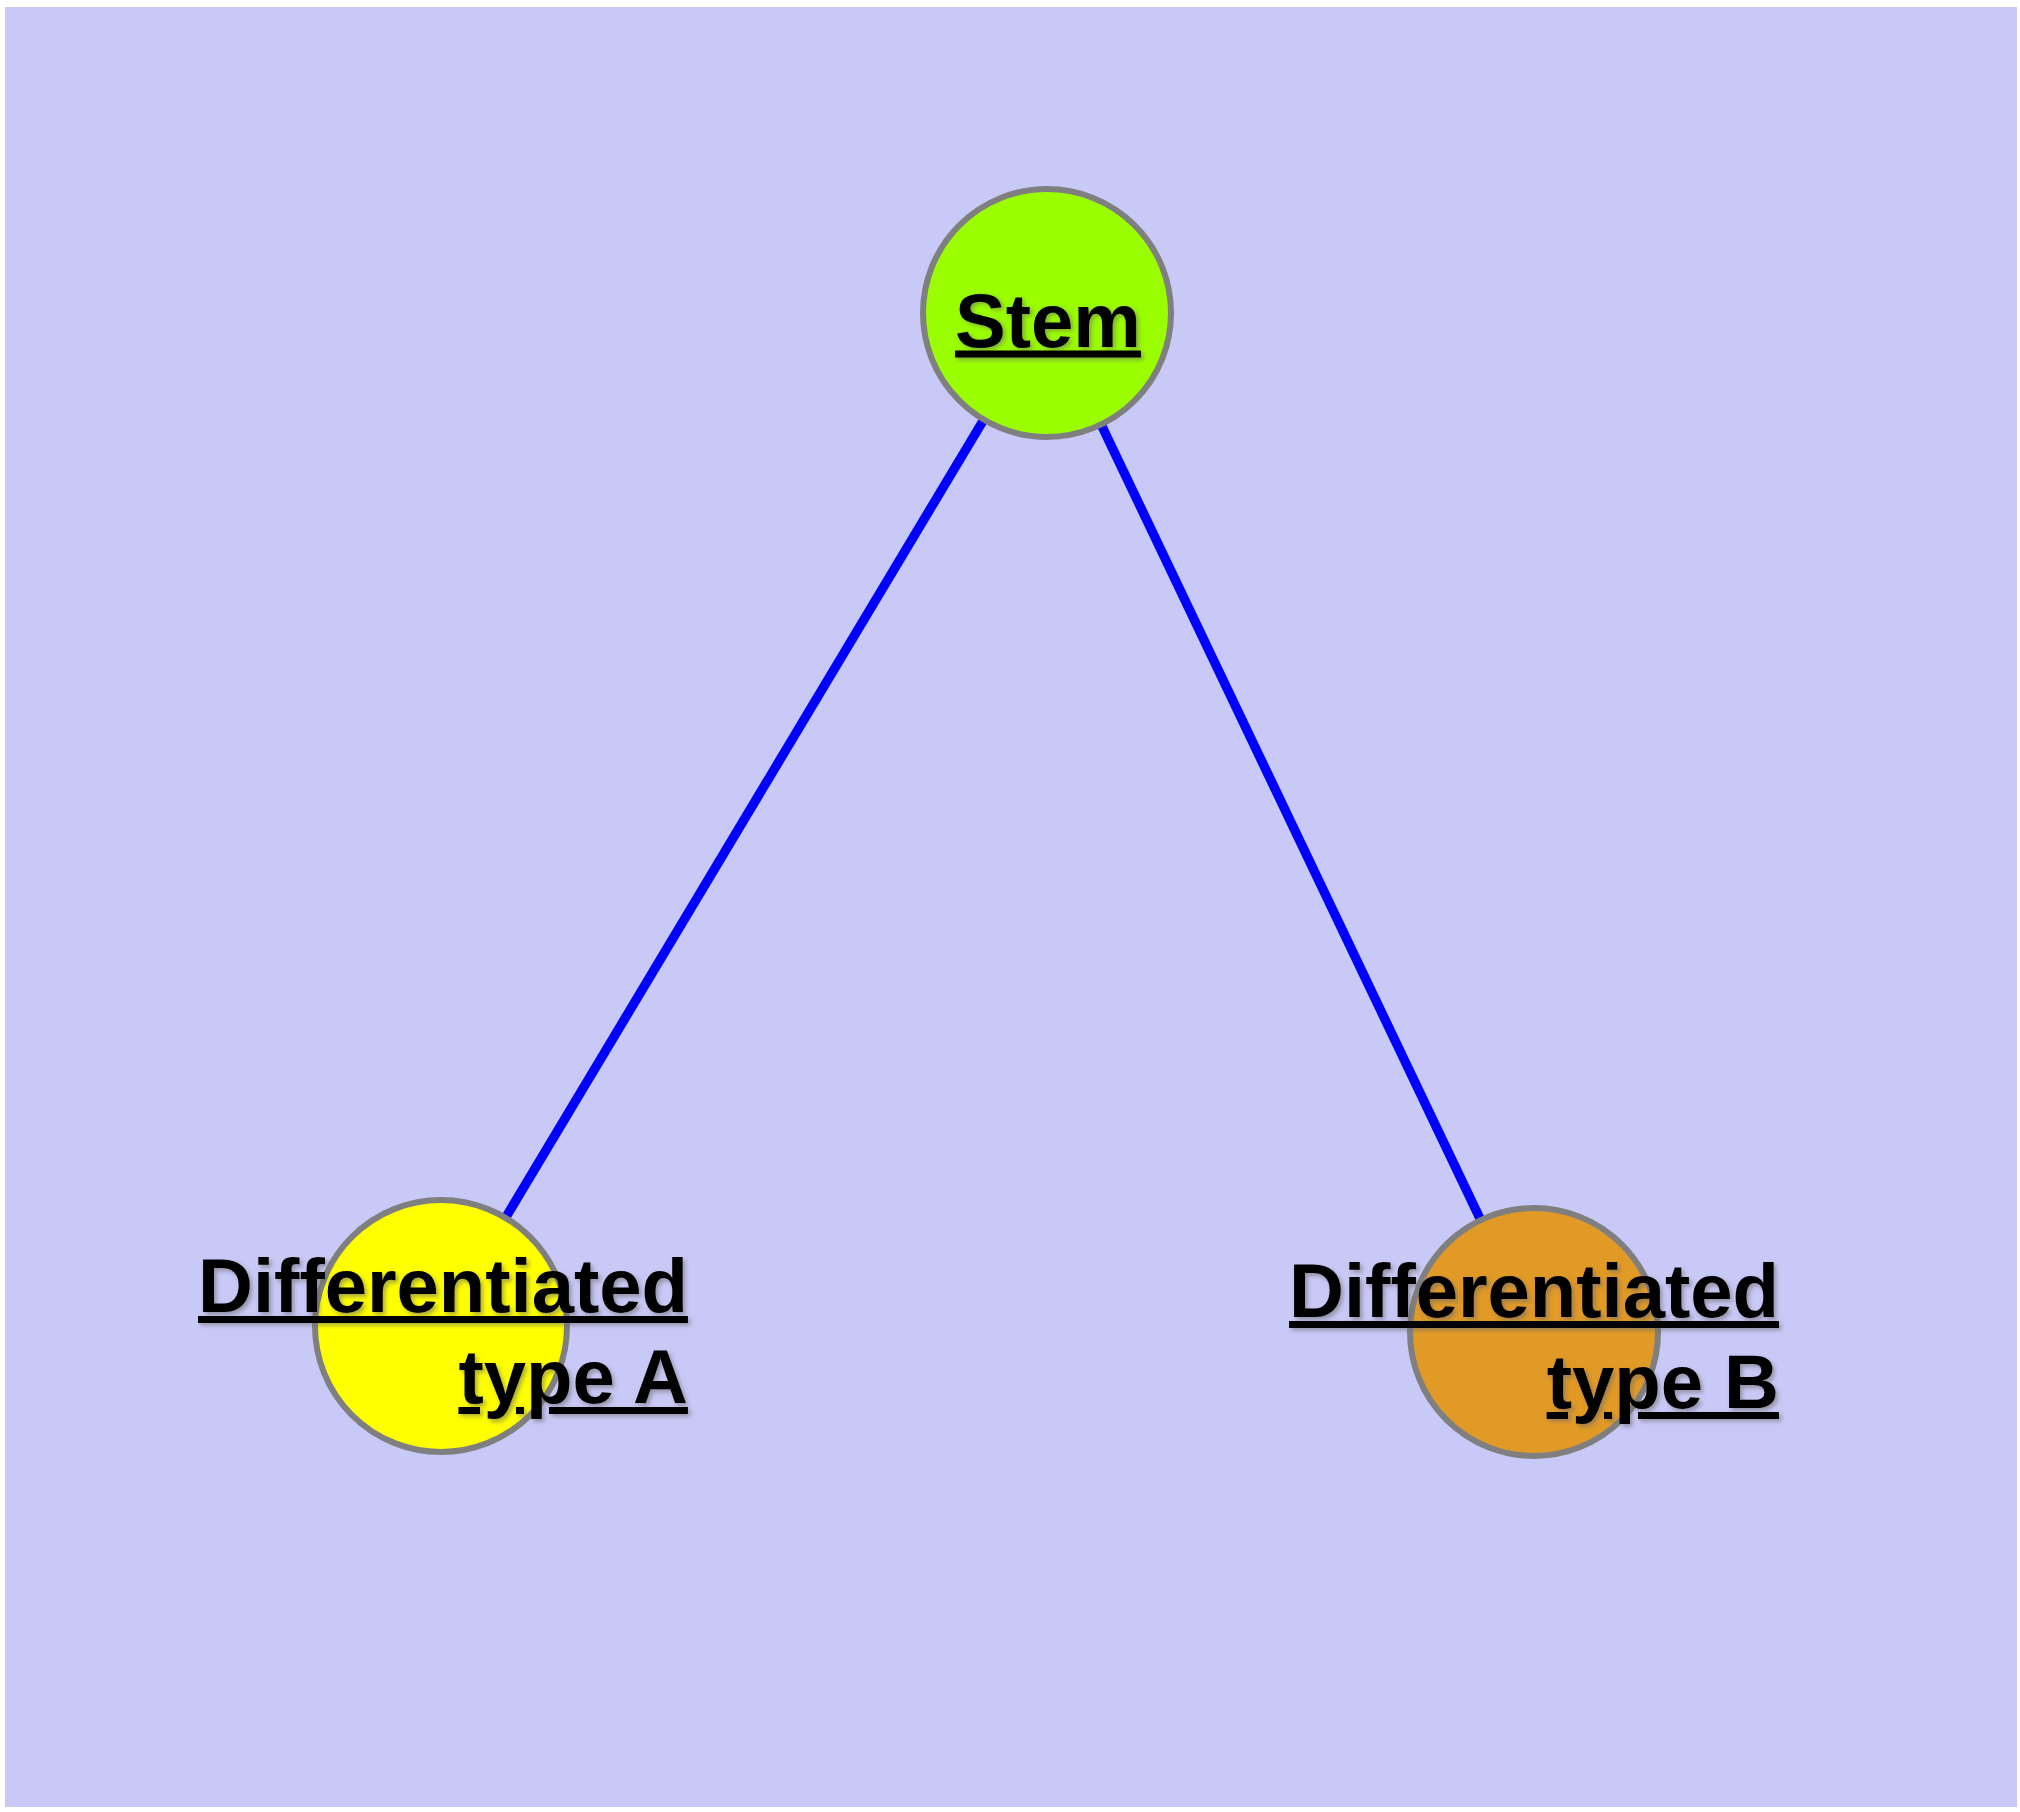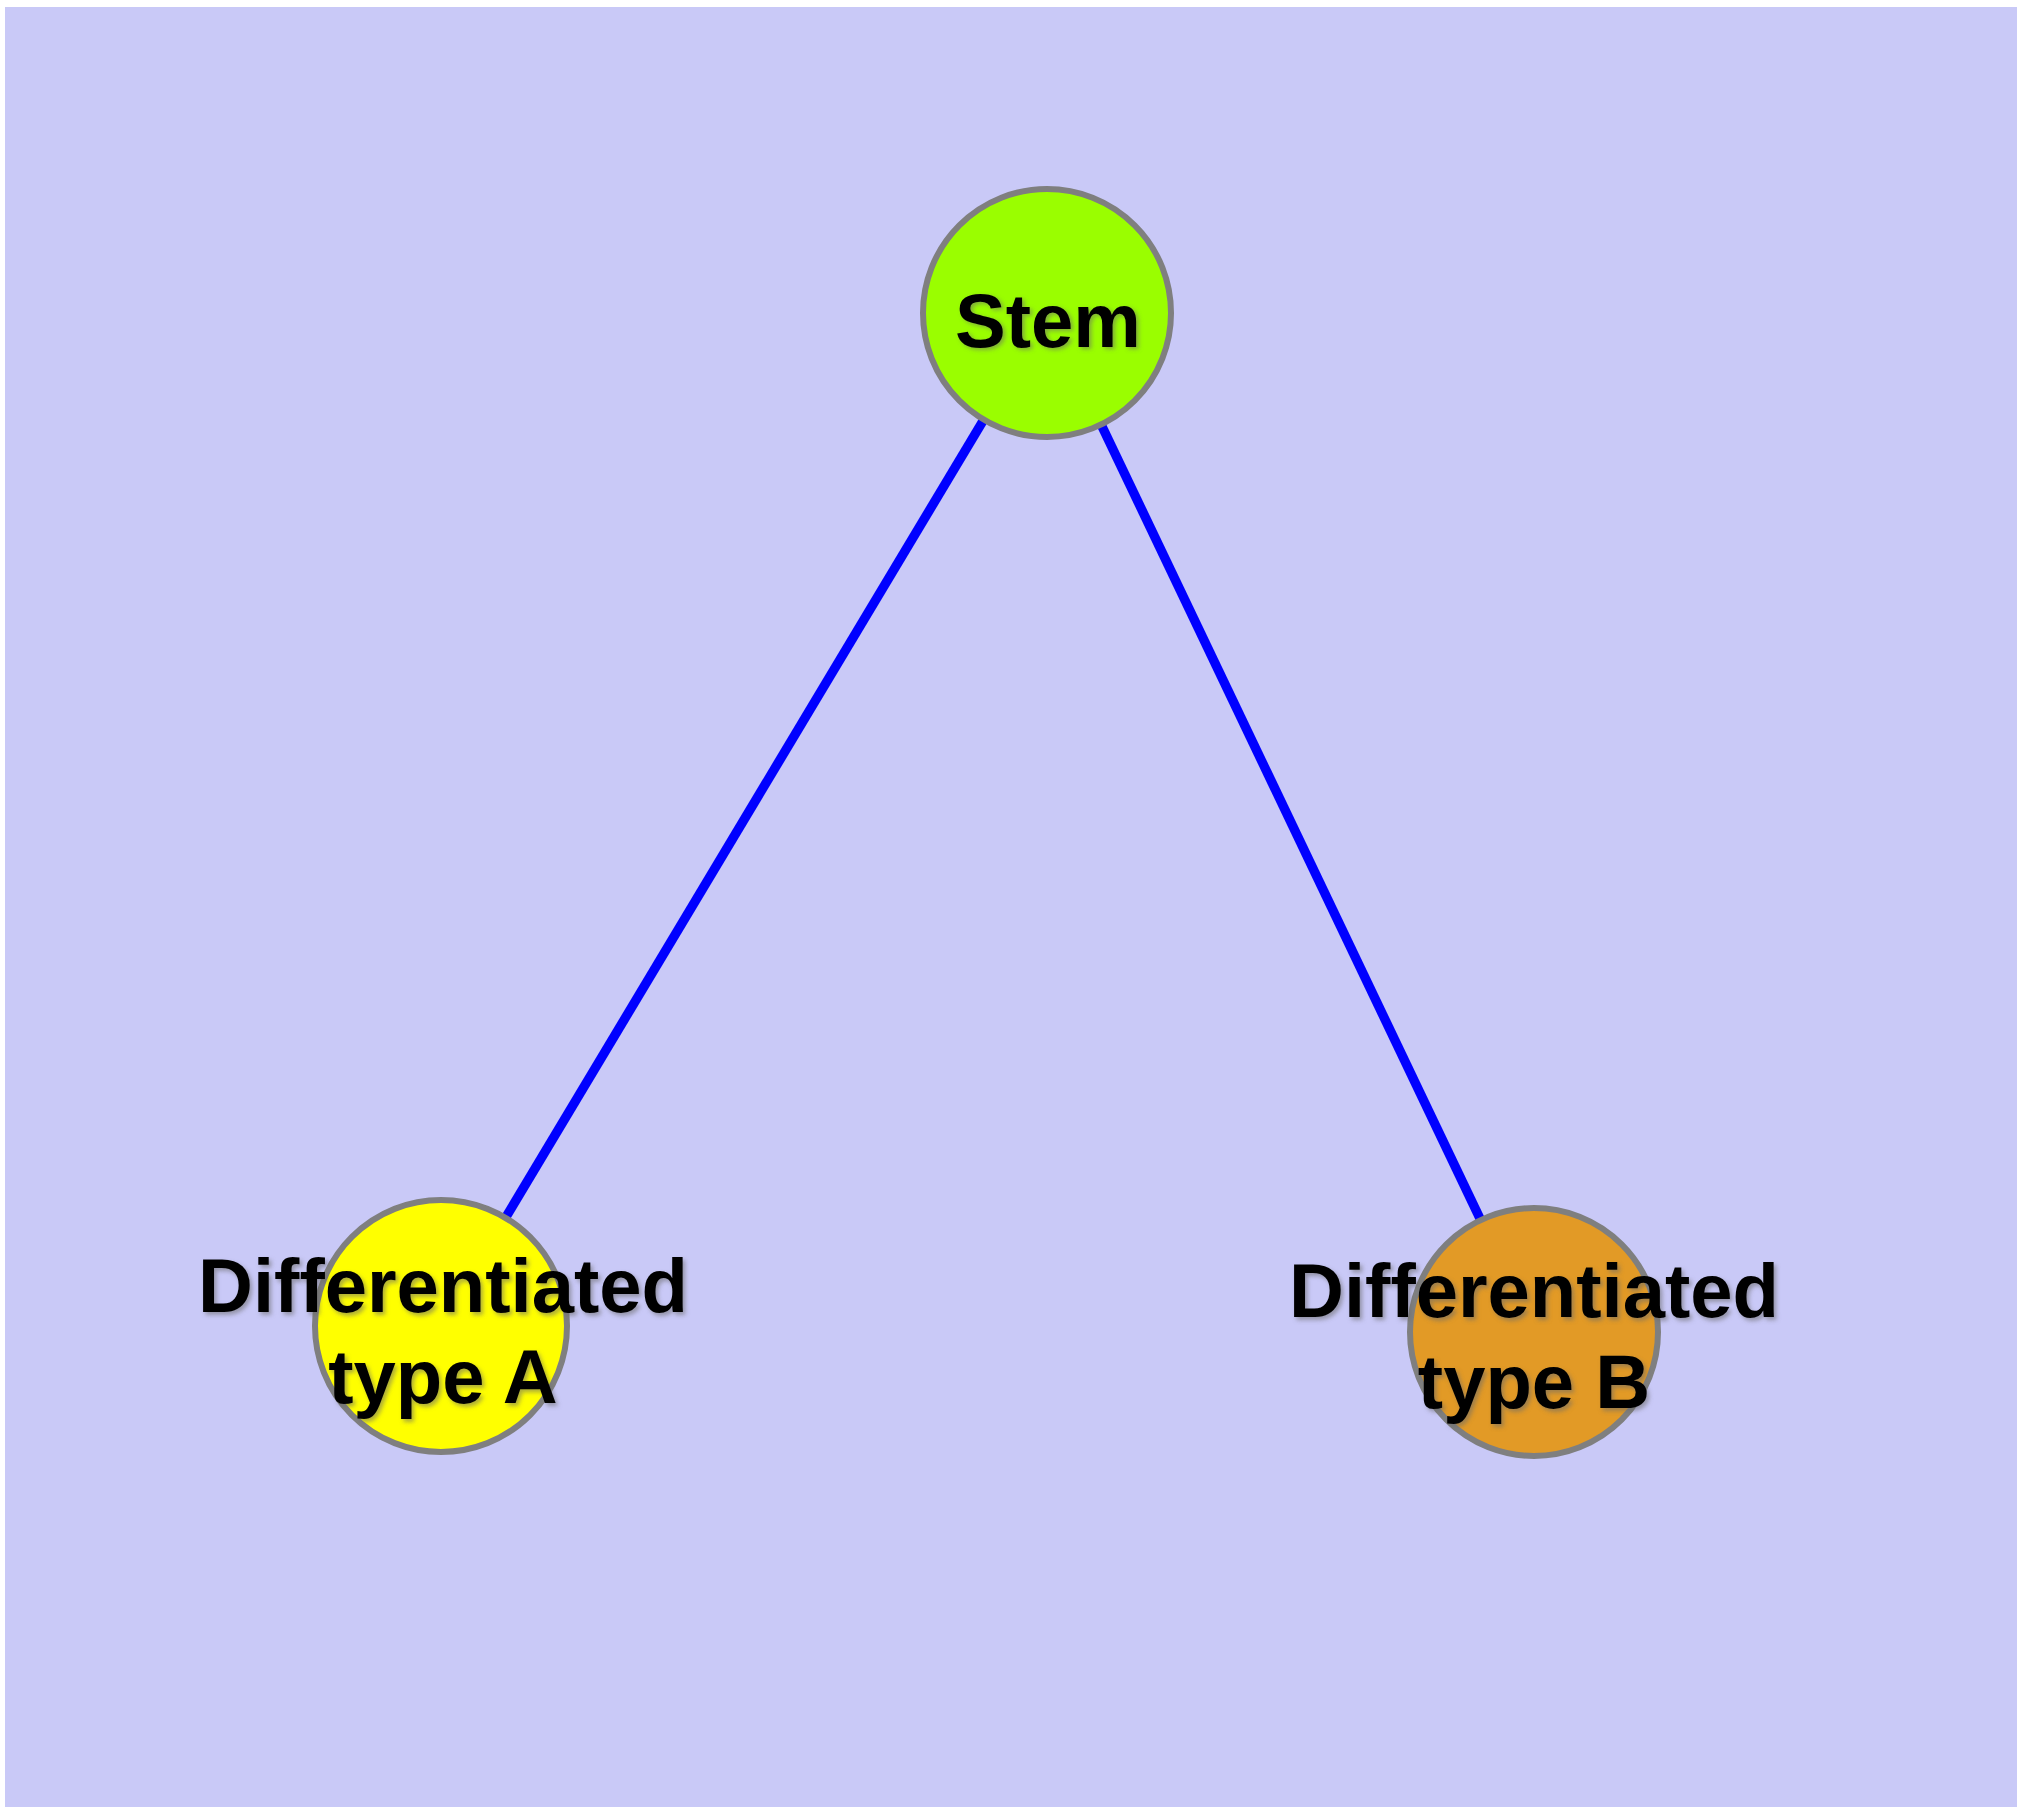--- a/index.html
+++ b/index.html
@@ -40,23 +40,24 @@
   .node-stem   { left: 920px; top: 186px;  width: 254px; height: 254px; }
   .node-type-a { left: 312px;  top: 1197px; width: 258px; height: 258px; }
   .node-type-b { left: 1407px; top: 1205px; width: 254px; height: 254px; }
   .node-label {
     position: absolute;
     transform: translate(-50%, -50%);
     font-weight: bold;
     font-size: 76px;
     line-height: 91px;
     color: var(--label-color, #000000);
-    text-align: center;
+    text-align: right;
     white-space: pre-line;
     text-shadow: 2.5px 2.5px 4.2px rgba(105, 105, 105, 0.55);
+    text-decoration: underline;
   }
   .label-stem   { left: 1048px; top: 320px;  }
   .label-type-a { left: 443px;  top: 1331px; }
   .label-type-b { left: 1534px; top: 1336px; }
 </style>
 </head>
 <body>
 
 <div class="stage">
 

